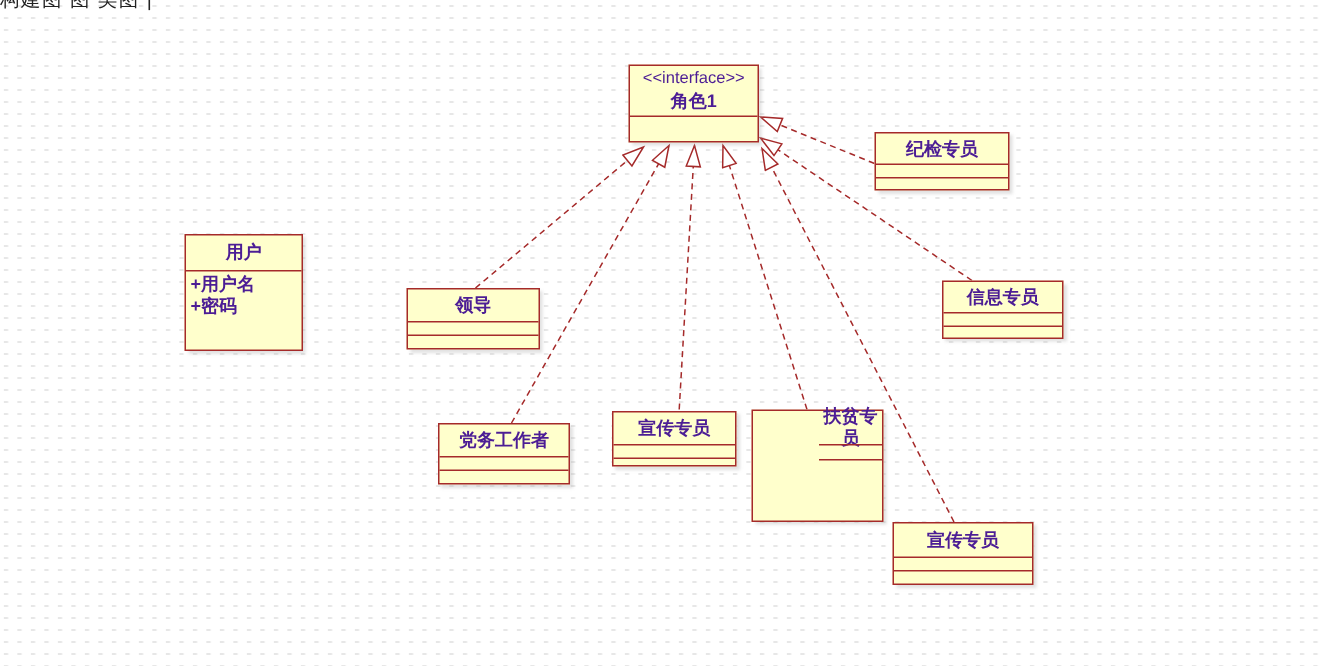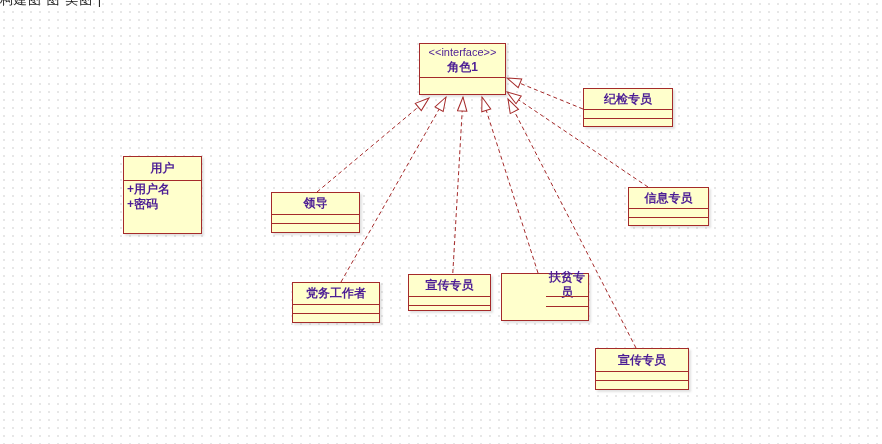--- a/index.html
+++ b/index.html
@@ -134,21 +134,21 @@
   </div>
 
   <div class="uml-class" style="left:408px; top:274px; width:83px; height:37px;">
     <div class="uml-title" style="height:21px;">
       <span>宣传专员</span>
     </div>
     <div class="compartment" style="height:9px;"></div>
     <div class="compartment grow"></div>
   </div>
 
-  <div class="uml-class" style="left:501px; top:273px; width:88px; height:48px;padding-left:44px;">
+  <div class="uml-class" style="left:501px; top:273px; width:88px; height:75px;padding-left:44px;">
     <div class="uml-title" style="height:22px;">
       <span>扶贫专员</span>
     </div>
     <div class="compartment" style="height:10px;"></div>
     <div class="compartment grow"></div>
   </div>
 
   <div class="uml-class" style="left:595px; top:348px; width:94px; height:42px;">
     <div class="uml-title" style="height:22px;">
       <span>宣传专员</span>

